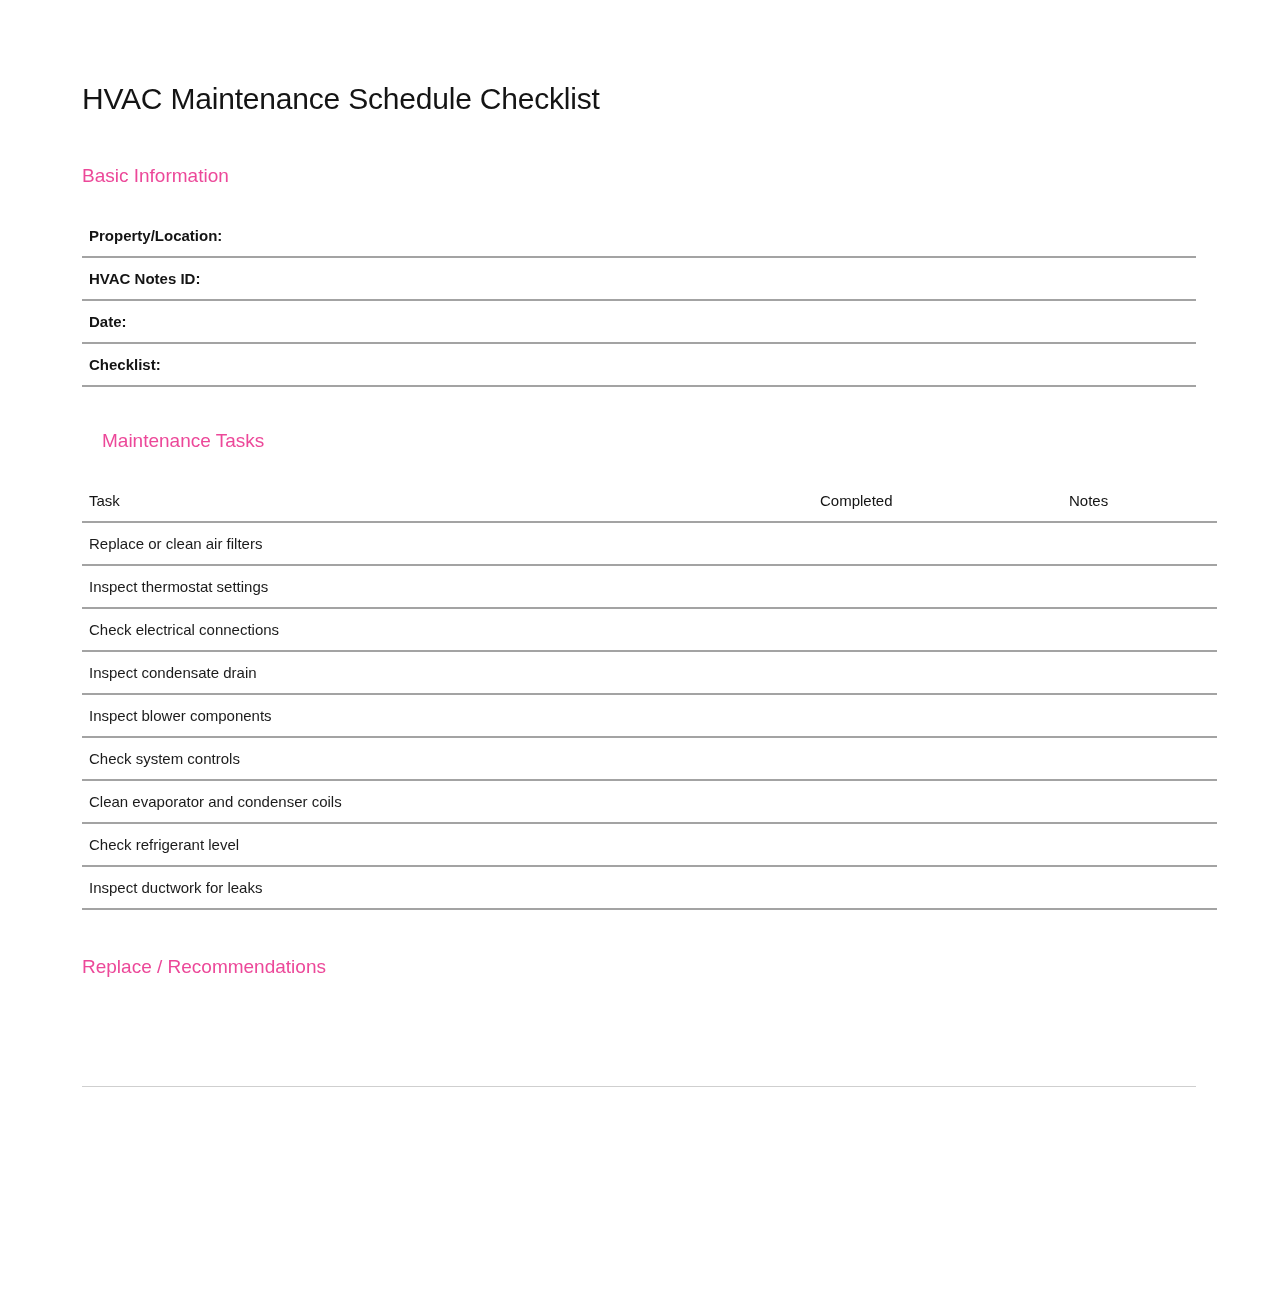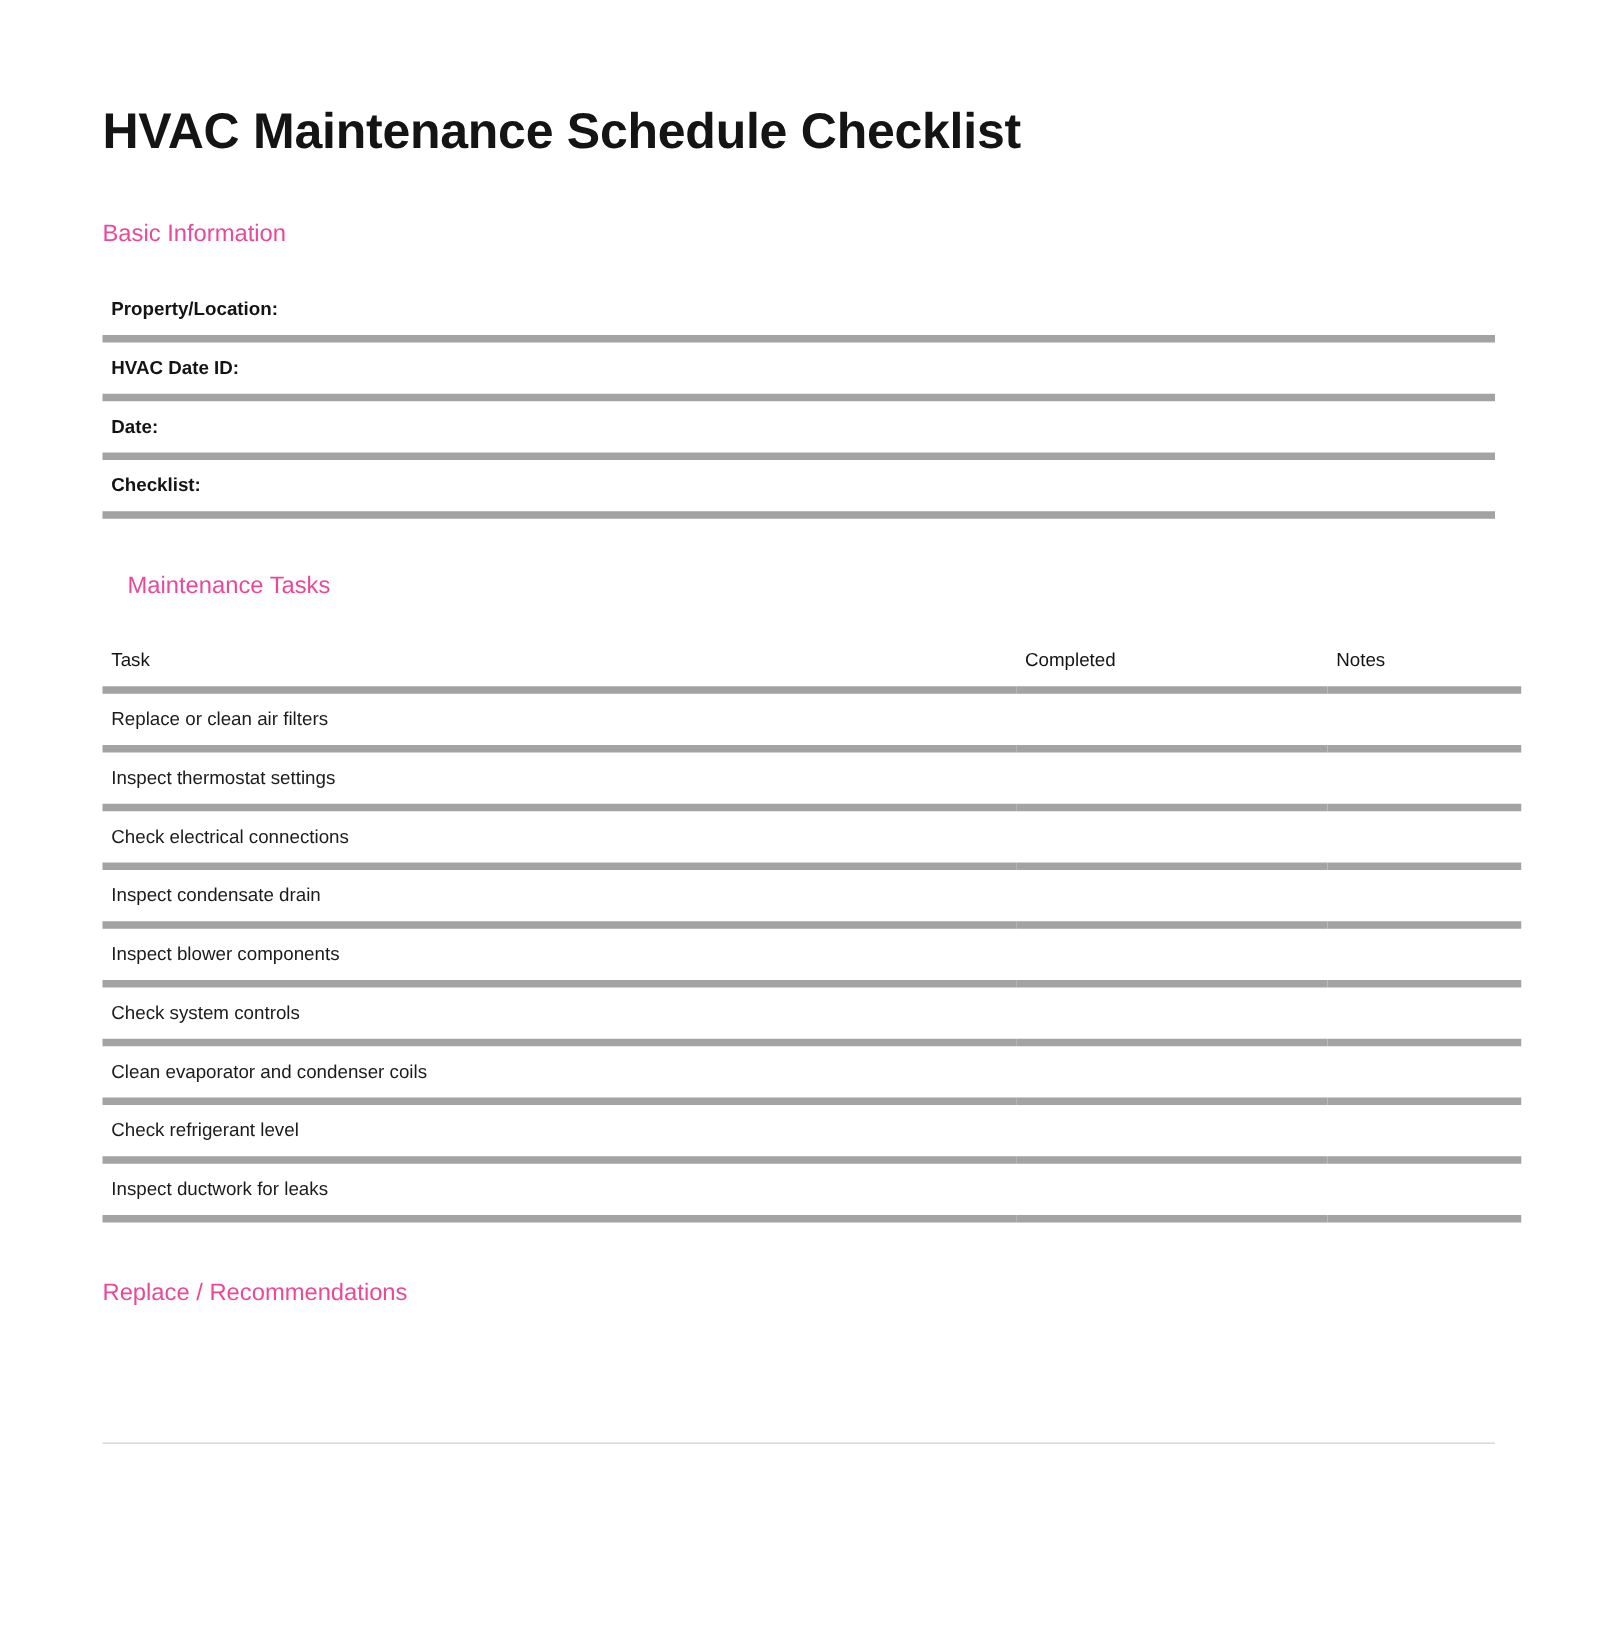--- a/index.html
+++ b/index.html
@@ -17,22 +17,22 @@
     overflow: hidden;
   }
   .page {
     box-sizing: border-box;
     width: 1278px;
     padding: 81px 82px 0 82px;
   }
 
   
   .doc-title {
-    font-size: 40px;
-    font-weight: 700;
+    font-size: 30px;
+    font-weight: 400;
     letter-spacing: -0.2px;
     line-height: 1.2;
     margin: 0 0 0 0;
     padding: 0;
     color: #141414;
   }
 
   
   .section-heading {
     font-size: 19px;
@@ -51,21 +51,21 @@
     width: 1114px;
     border-collapse: collapse;
     table-layout: fixed;
     font-size: 15px;
   }
   .tbl-basic { margin-top: 27px; }
   .tbl-tasks { margin-top: 27px; }
 
   table.sheet td,
   table.sheet th {
-    border-bottom: 6px solid #a3a3a3;
+    border-bottom: 2px solid #a3a3a3;
     padding: 11px 0 11px 7px;
     text-align: left;
     vertical-align: middle;
     line-height: 19px;
     font-weight: 400;
     color: #1b1b1b;
   }
   table.sheet th {
     font-weight: 400;
     color: #141414;
@@ -103,21 +103,21 @@
   <h1 class="doc-title">HVAC Maintenance Schedule Checklist</h1>
 
   <h2 class="section-heading sec-basic">Basic Information</h2>
 
   <table class="sheet tbl-basic">
     <tbody>
       <tr>
         <td class="label">Property/Location:</td>
       </tr>
       <tr>
-        <td class="label">HVAC Date ID:</td>
+        <td class="label">HVAC Notes ID:</td>
       </tr>
       <tr>
         <td class="label">Date:</td>
       </tr>
       <tr>
         <td class="label">Checklist:</td>
       </tr>
     </tbody>
   </table>
 

